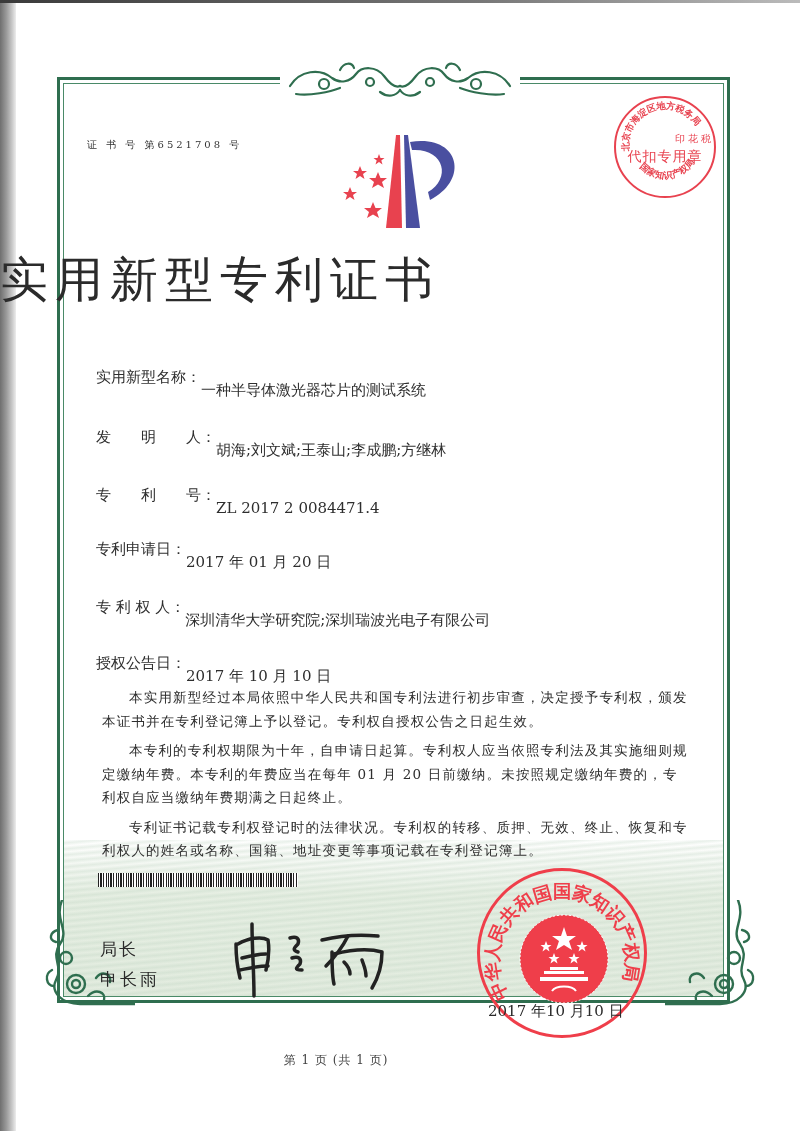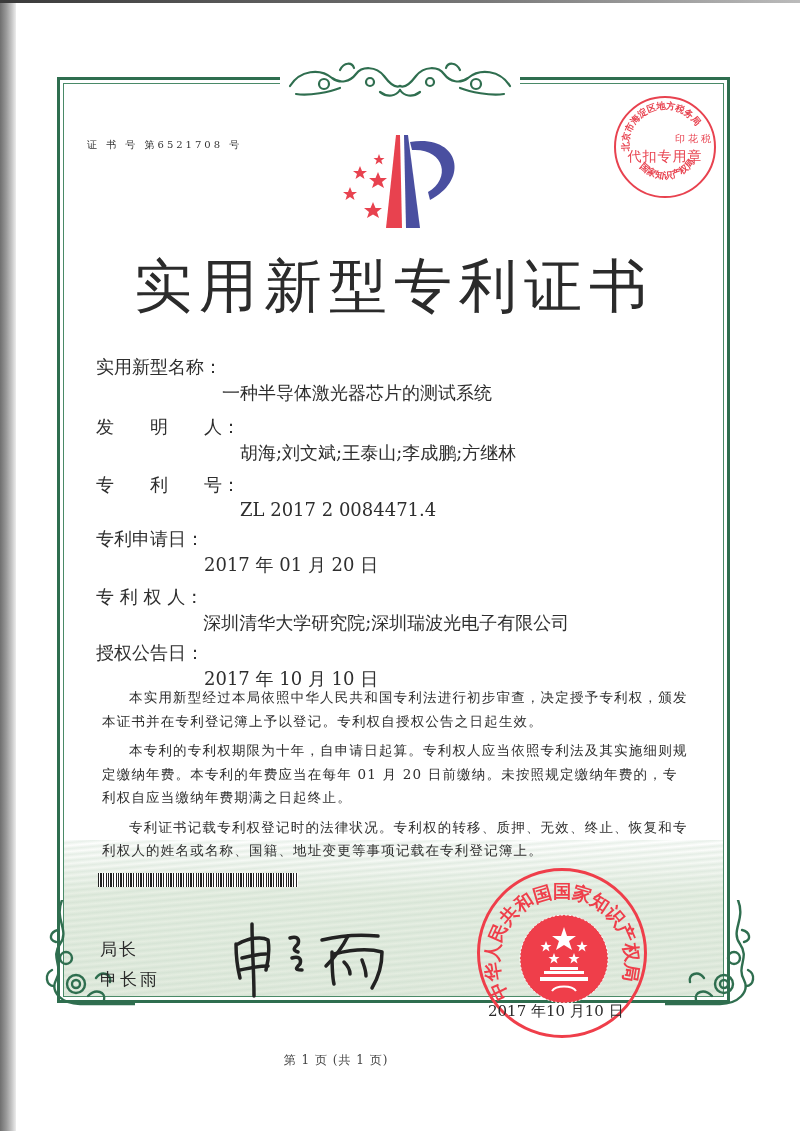--- a/index.html
+++ b/index.html
@@ -57,28 +57,28 @@
     .stamp-small .center-1 {
       position: absolute; left: 0; right: 0; top: 34px; text-align: right;
       font-size: 10px; letter-spacing: 3px;
     }
     .stamp-small .center-2 {
       position: absolute; left: 0; right: 0; top: 50px; text-align: center;
       font-size: 14px; letter-spacing: 1px;
     }
 
     .main-title {
-      position: absolute; left: 0; width: 654px; top: 248px; text-align: right;
+      position: absolute; left: 0; width: 654px; top: 248px; text-align: left;
       font-family: "DejaVu Sans", "Liberation Sans", sans-serif;
-      font-size: 58px; letter-spacing: 7px; color: #2b2b2b; font-weight: normal;
+      font-size: 48px; letter-spacing: 7px; color: #2b2b2b; font-weight: normal;
     }
 
     .field {
-      position: absolute; left: 96px; font-size: 18px; color: #2e2e2e;
-      white-space: nowrap; display: flex;
+      position: absolute; left: 96px; font-size: 15px; color: #2e2e2e;
+      white-space: nowrap; display: flex; align-items: center;
     }
     .field .label { display: inline-block; }
     .field .value { display: inline-block; margin-top: 26px; }
 
     .body-text {
       position: absolute; left: 96px; top: 680px; width: 600px;
       font-size: 13.5px; line-height: 23.5px; color: #2e2e2e;
       letter-spacing: 1.2px;
     }
     .body-text p { margin: 6px; text-indent: 2em; }

